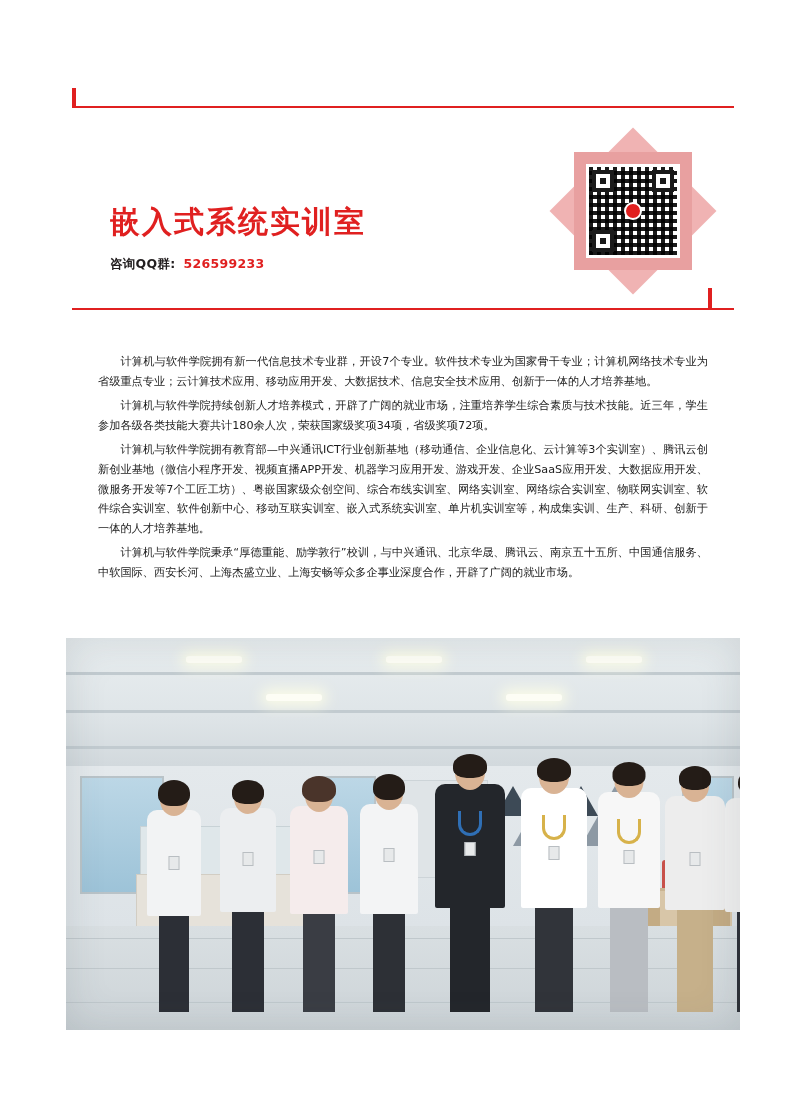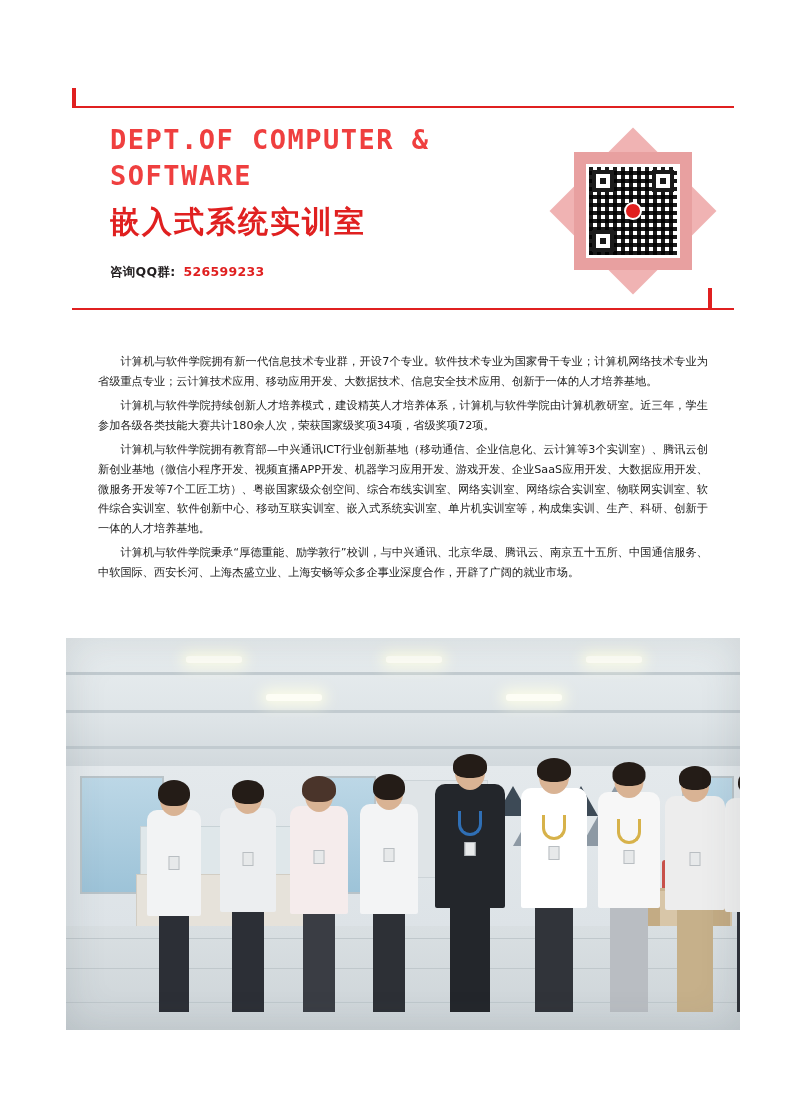--- a/index.html
+++ b/index.html
@@ -91,21 +91,20 @@
   }
 
   .qq-line {
     position: absolute;
     left: 110px;
     top: 256px;
     font-size: 12.5px;
     font-weight: bold;
     color: #231f20;
     letter-spacing: 0.3px;
-    margin-top: 8px;
   }
   .qq-line .qq-num {
     margin-left: 8px;
     color: #e02020;
     font-weight: bold;
   }
 
   
   .qr-wrap {
     position: absolute;
@@ -325,21 +324,20 @@
 </style>
 </head>
 <body>
 
 <div class="page">
 
   <div class="header">
     <div class="rule-top-tick"></div>
     <div class="rule-top"></div>
 
-    <div class="title-en">DEPT.OF COMPUTER &amp; SOFTWARE</div>
     <div class="title-cn">嵌入式系统实训室</div>
 
     <div class="qq-line">
       <span>咨询QQ群:</span><span class="qq-num">526599233</span>
     </div>
 
     <div class="qr-wrap">
       <div class="qr-frame"></div>
       <div class="qr-frame2"></div>
       <div class="qr-inner"></div>
@@ -349,21 +347,21 @@
       <div class="qr-eye bl"></div>
       <div class="qr-logo"></div>
     </div>
 
     <div class="rule-bottom"></div>
     <div class="rule-bottom-tick"></div>
   </div>
 
   <div class="body-text">
     <p>计算机与软件学院拥有新一代信息技术专业群，开设7个专业。软件技术专业为国家骨干专业；计算机网络技术专业为省级重点专业；云计算技术应用、移动应用开发、大数据技术、信息安全技术应用、创新于一体的人才培养基地。</p>
-    <p>计算机与软件学院持续创新人才培养模式，建设精英人才培养体系，计算机与软件学院由计算机教研室。近三年，学生参加各级各类技能大赛共计180余人次，荣获国家级奖项34项，省级奖项72项。</p>
+    <p>计算机与软件学院持续创新人才培养模式，开辟了广阔的就业市场，注重培养学生综合素质与技术技能。近三年，学生参加各级各类技能大赛共计180余人次，荣获国家级奖项34项，省级奖项72项。</p>
     <p>计算机与软件学院拥有教育部—中兴通讯ICT行业创新基地（移动通信、企业信息化、云计算等3个实训室）、腾讯云创新创业基地（微信小程序开发、视频直播APP开发、机器学习应用开发、游戏开发、企业SaaS应用开发、大数据应用开发、微服务开发等7个工匠工坊）、粤嵌国家级众创空间、综合布线实训室、网络实训室、网络综合实训室、物联网实训室、软件综合实训室、软件创新中心、移动互联实训室、嵌入式系统实训室、单片机实训室等，构成集实训、生产、科研、创新于一体的人才培养基地。</p>
     <p>计算机与软件学院秉承“厚德重能、励学敦行”校训，与中兴通讯、北京华晟、腾讯云、南京五十五所、中国通信服务、中软国际、西安长河、上海杰盛立业、上海安畅等众多企事业深度合作，开辟了广阔的就业市场。</p>
   </div>
 
   <div class="photo">
     <div class="ph-ceiling"></div>
     <div class="ph-ceil-line" style="top:34px"></div>
     <div class="ph-ceil-line" style="top:72px"></div>
     <div class="ph-ceil-line" style="top:108px"></div>
     <div class="ph-light" style="left:120px; top:18px"></div>

